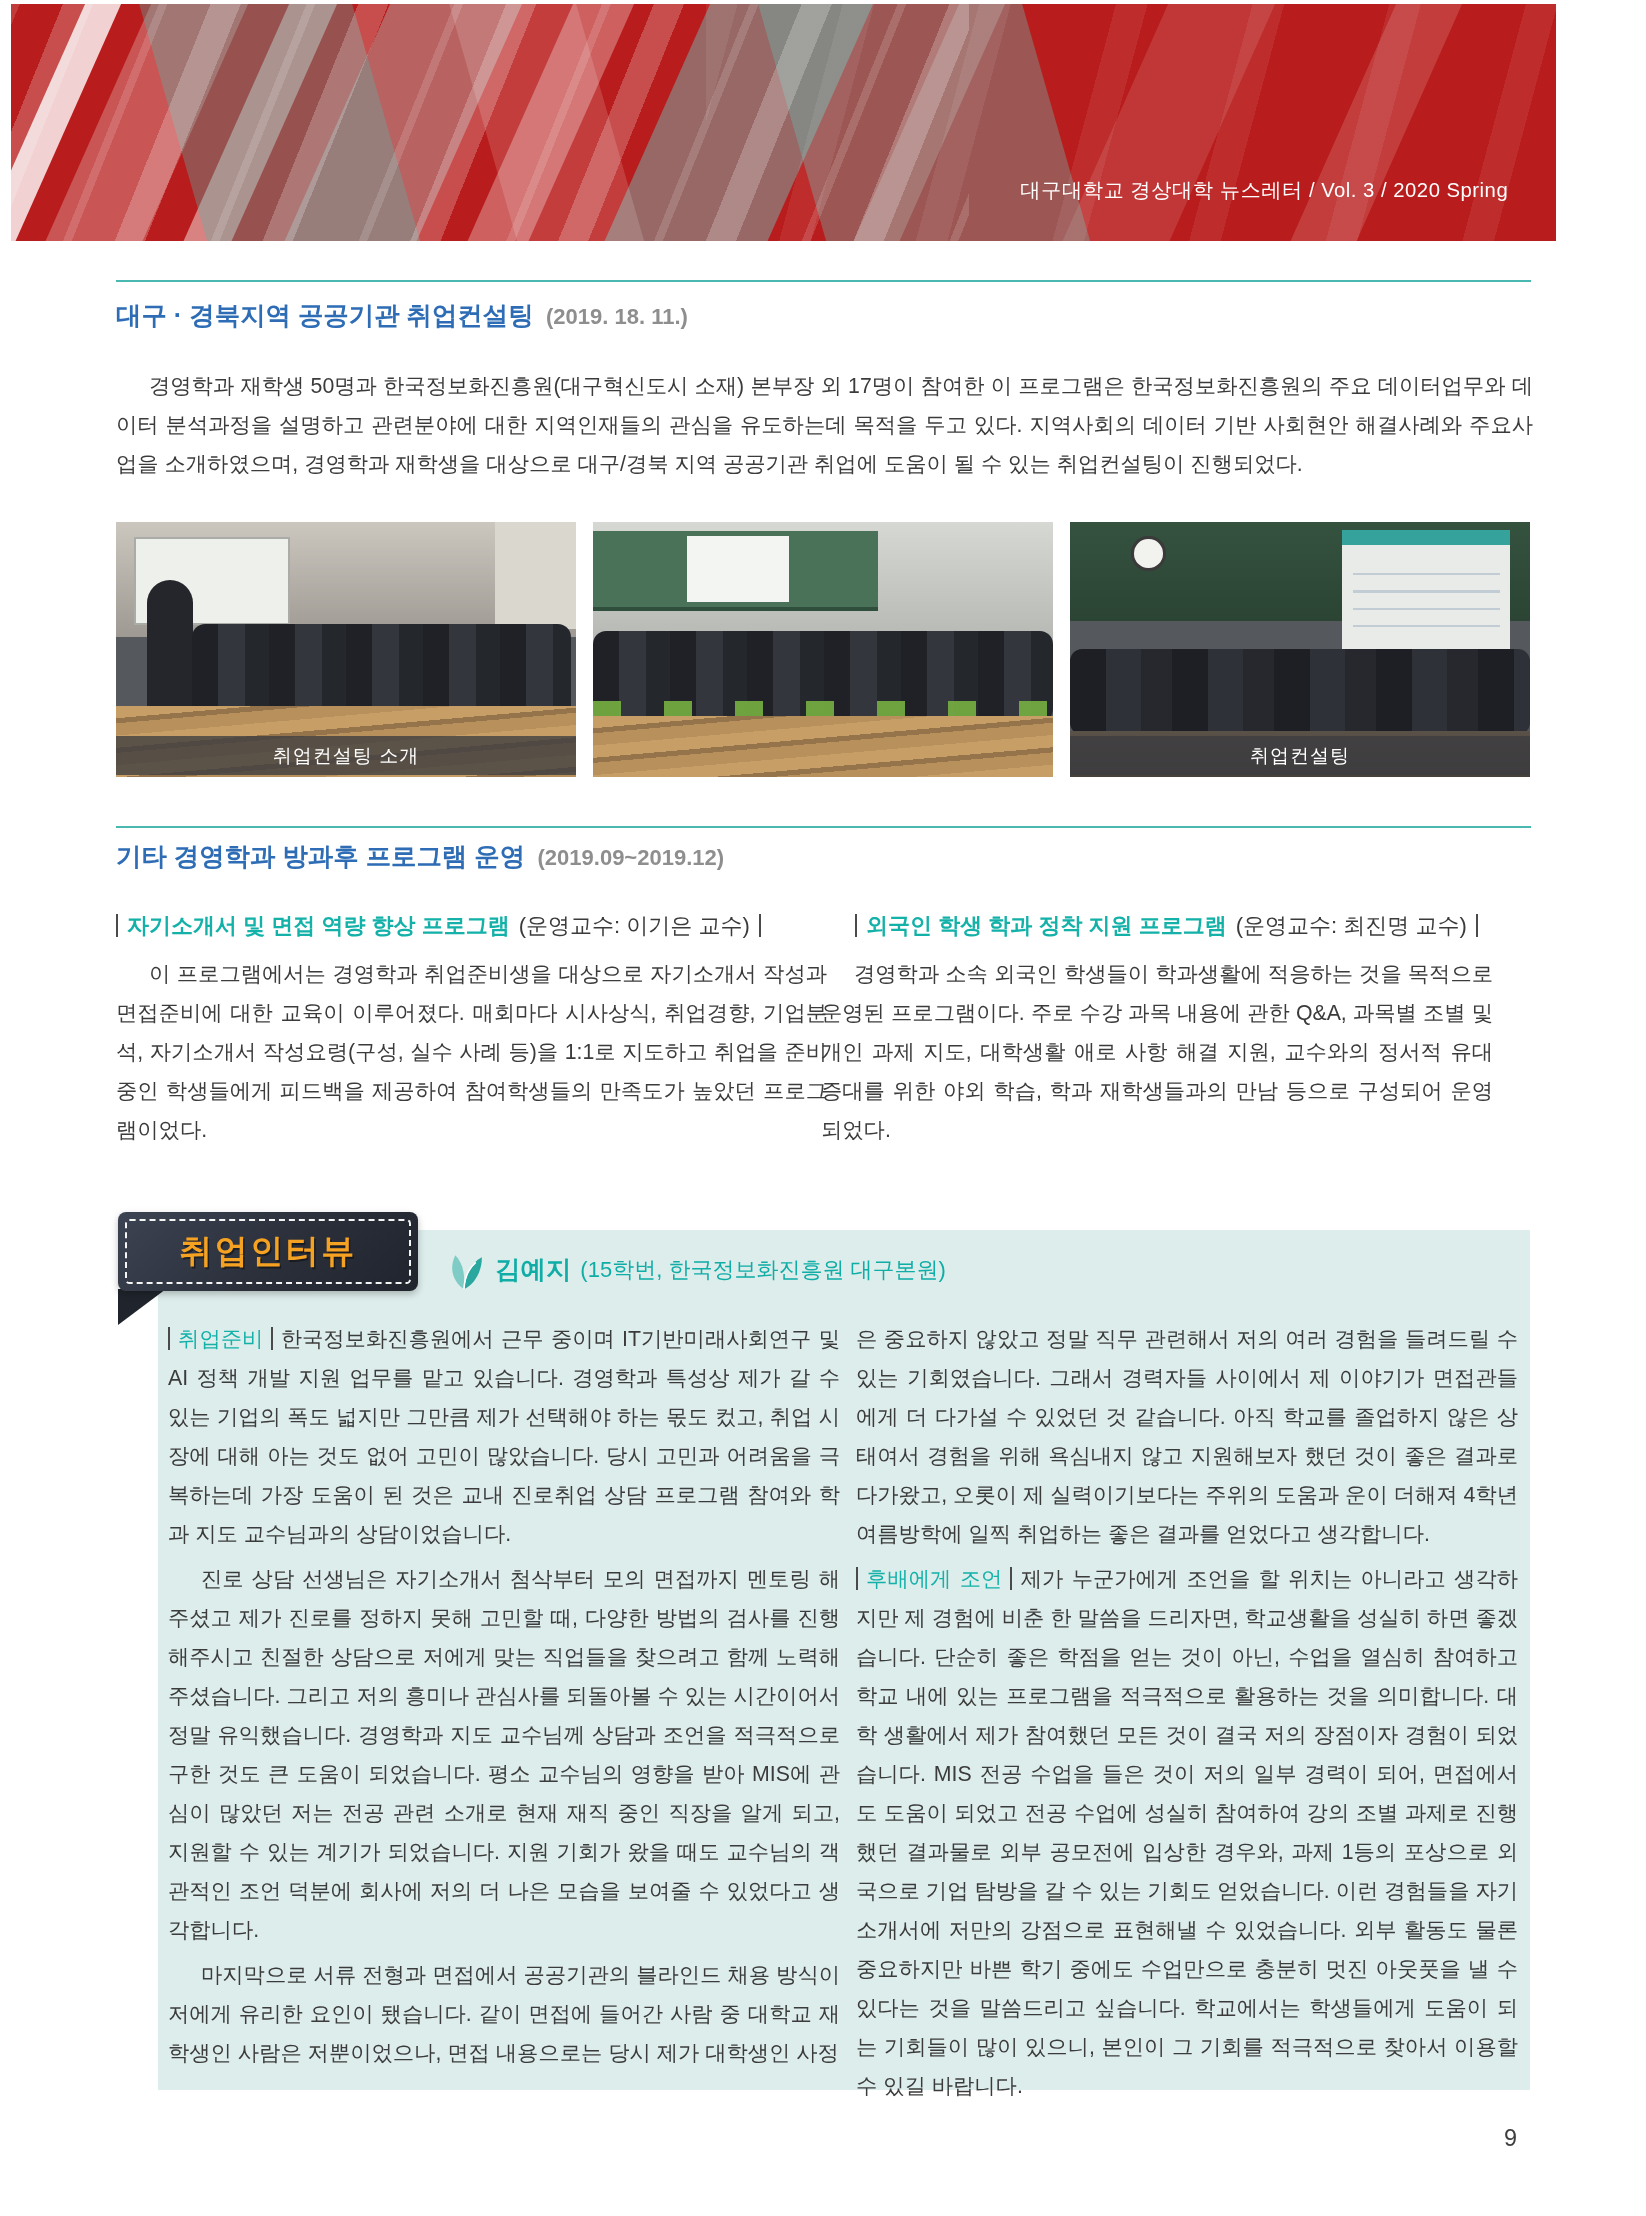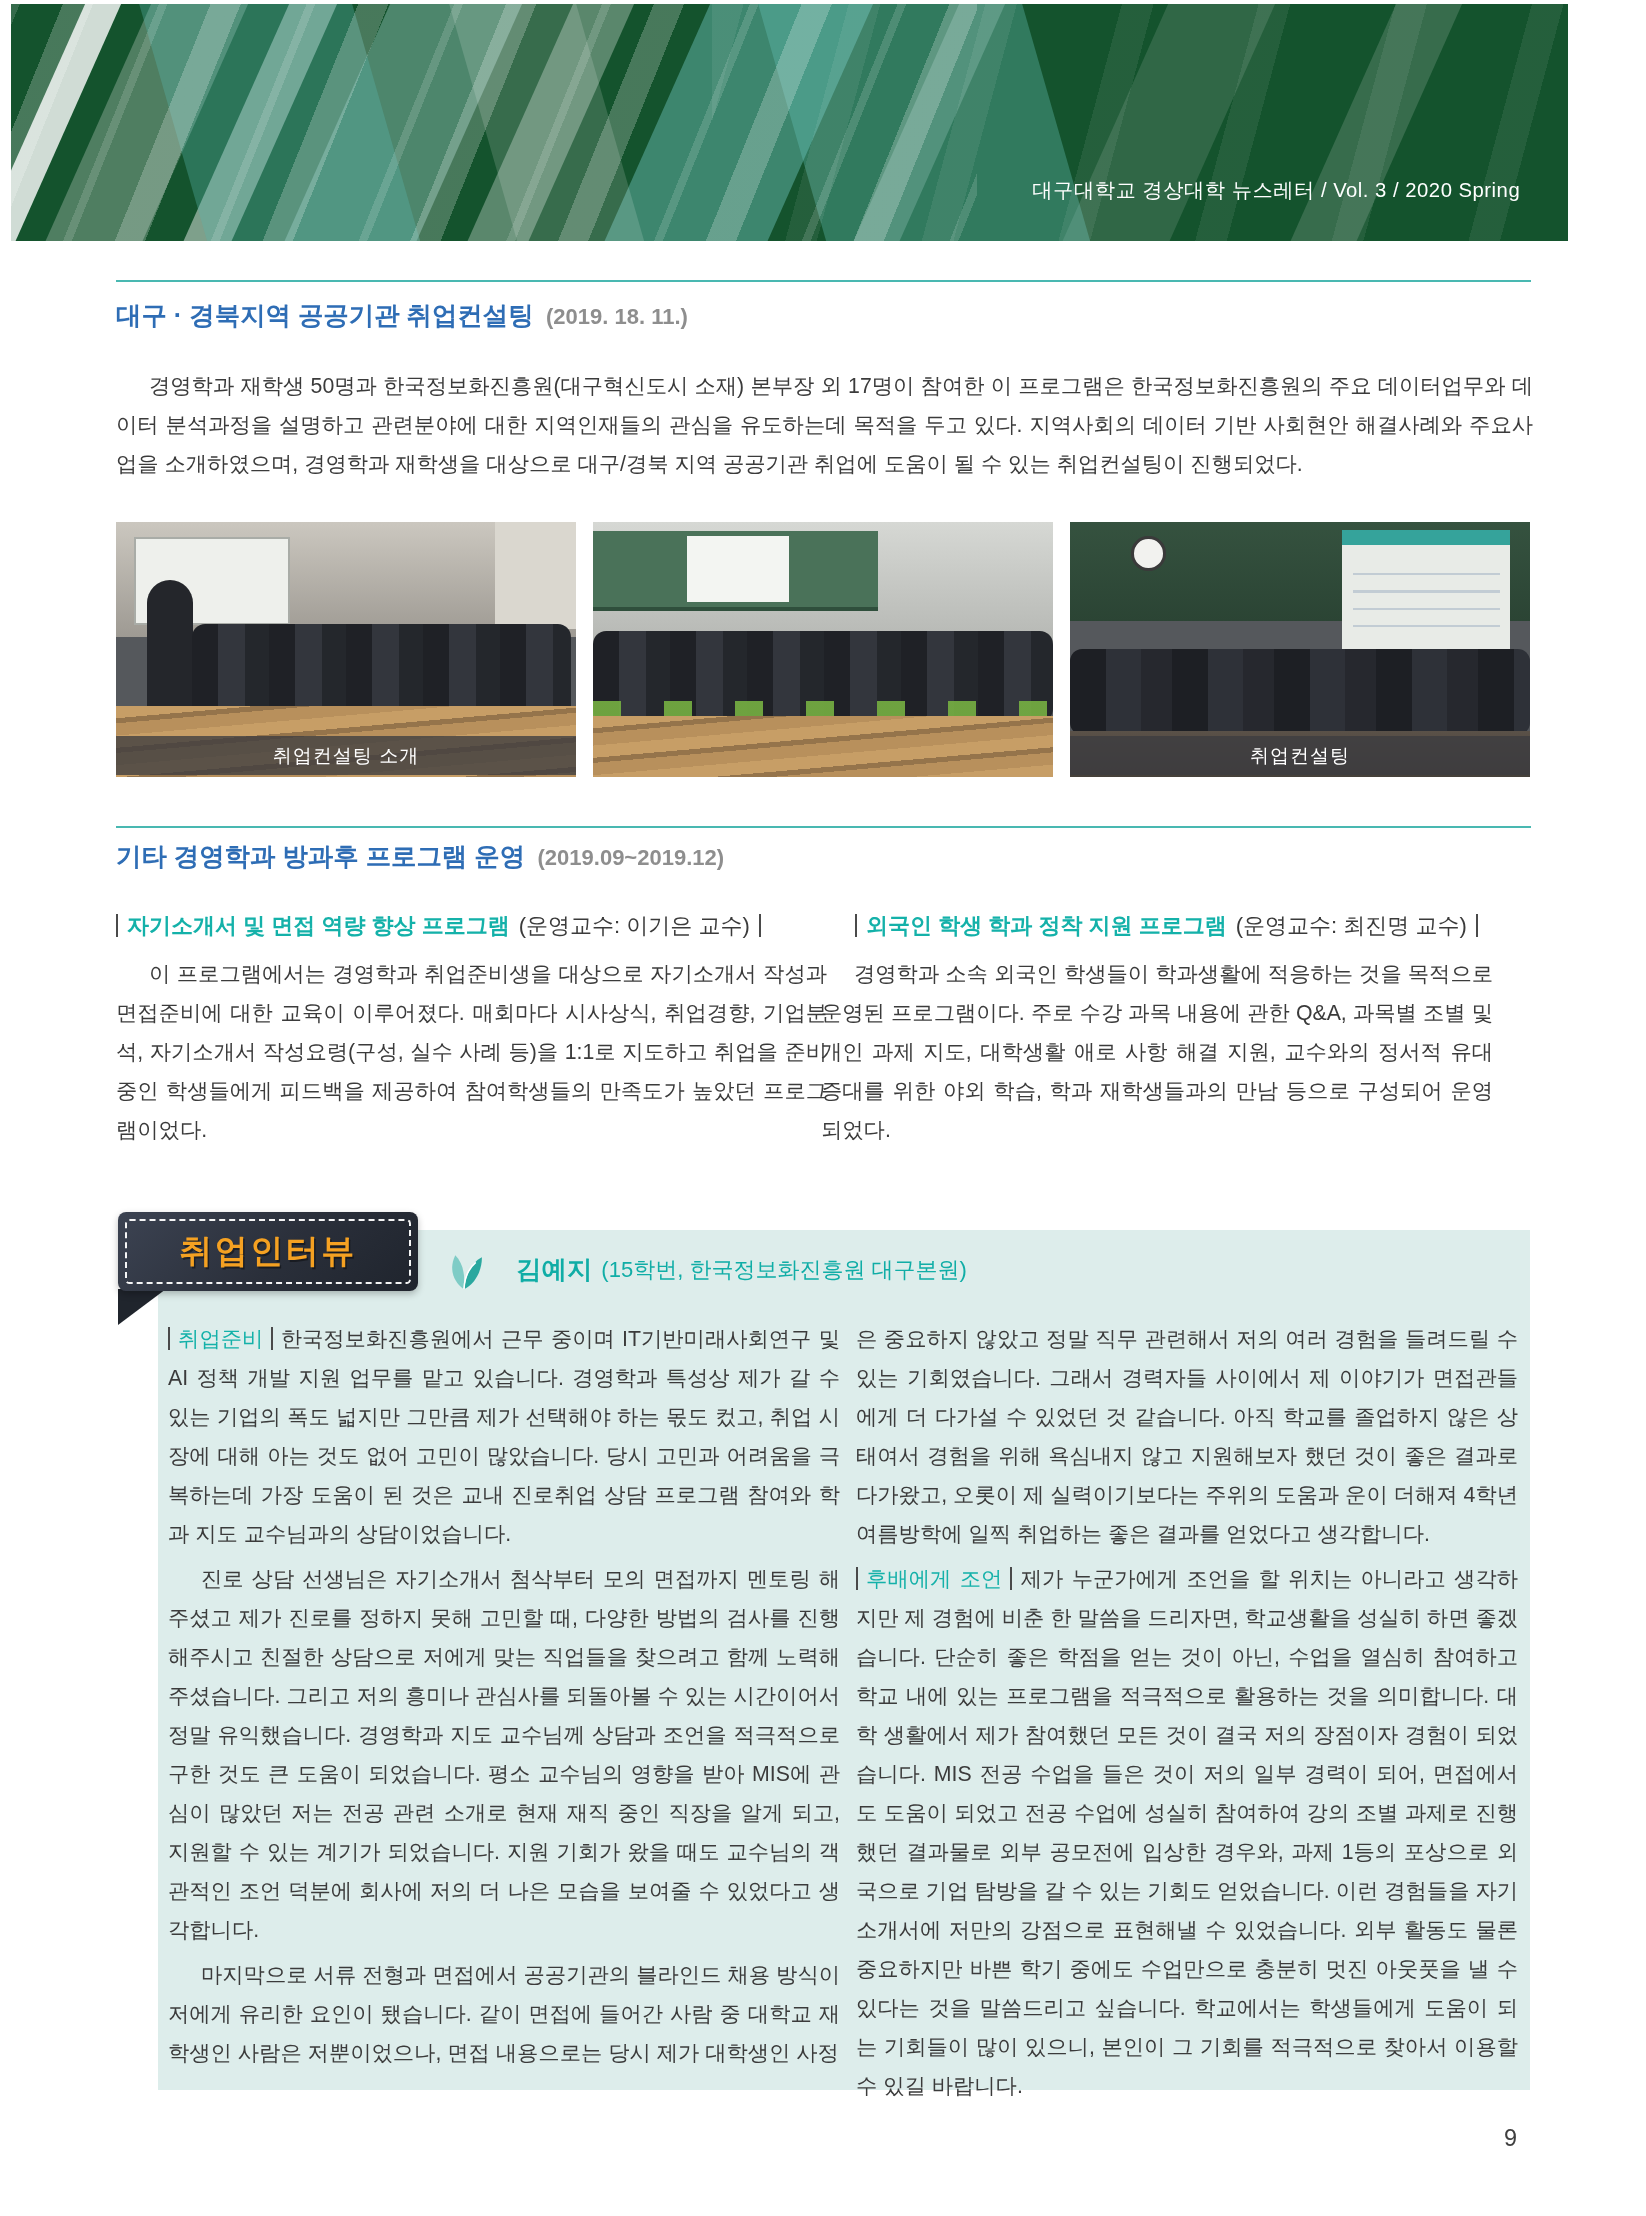--- a/index.html
+++ b/index.html
@@ -4,21 +4,21 @@
 <style>
   html,body { margin:0; padding:0; }
   body {
     width:1647px; height:2216px; position:relative; background:#ffffff;
     font-family:"Liberation Sans","DejaVu Sans",sans-serif; color:#3b3b3b;
     overflow:hidden;
   }
   .abs { position:absolute; }
 
   
-  .banner { left:11.2px; top:4.1px; width:1545px; height:237px; background:#14532d; overflow:hidden;padding-left:12px; }
+  .banner { left:11.2px; top:4.1px; width:1545px; height:237px; background:#b91c1c; overflow:hidden; }
   .stripe { position:absolute; top:-41px; height:325px; transform:skewX(-24deg); }
   .rstripe { position:absolute; top:-41px; height:325px; transform:skewX(16deg); }
   .banner-texture {
     position:absolute; left:0; top:0; width:62%; height:100%;
     background:repeating-linear-gradient(112deg, rgba(255,255,255,0.14) 0 8.1px,
       rgba(255,255,255,0) 8.1px 48px, rgba(255,255,255,0.22) 48px 76px, rgba(255,255,255,0) 76px 137px);
   }
   .banner-texture2 {
     position:absolute; right:0; top:0; width:55%; height:100%;
     background:repeating-linear-gradient(105deg, rgba(255,255,255,0.07) 0 30.5px, rgba(255,255,255,0) 30.5px 132px);
@@ -66,21 +66,21 @@
   }
   .badge-label {
     position:relative; color:#f5a122; font-size:33px; font-weight:bold; letter-spacing:2.5px;
     text-shadow:1.5px 2px 0 rgba(0,0,0,0.4);
   }
   .badge-fold {
     left:118px; top:1289px; width:0; height:0;
     border-top:36px solid #20252d; border-right:48px solid transparent;
   }
   .iname-row { left:443px; top:1245px; height:49px; display:flex; align-items:center; gap:9.1px; }
-  .iname { font-size:25.4px; font-weight:bold; color:#10ada6;margin-left:21px; }
+  .iname { font-size:25.4px; font-weight:bold; color:#10ada6; }
   .iaff  { font-size:22px; color:#10ada6; }
   .icol p { margin:0 0 6.1px 0; }
   .ilabel { color:#14b1a9; font-weight:normal; margin:0 8.1px; }
   .ivbar { display:inline-block; width:2px; height:22.4px; background:#4a4a4a; vertical-align:-3.6px; }
 
   .page-num { font-size:23.4px; color:#3f3f3f; }
 </style>
 </head>
 <body>
 

